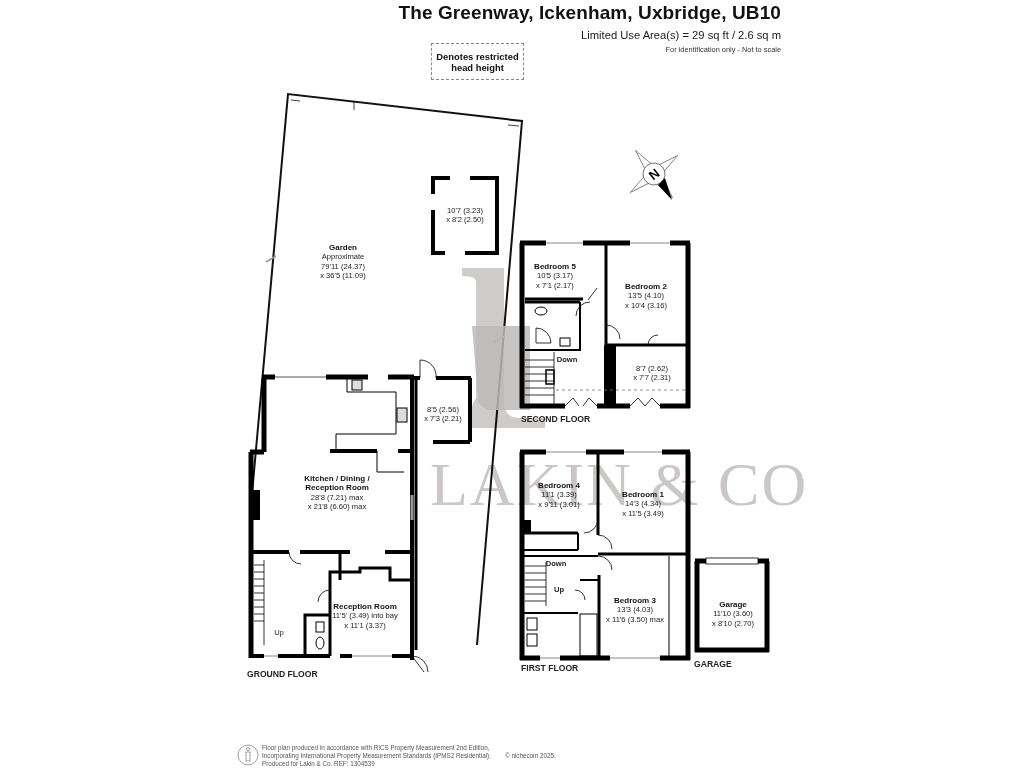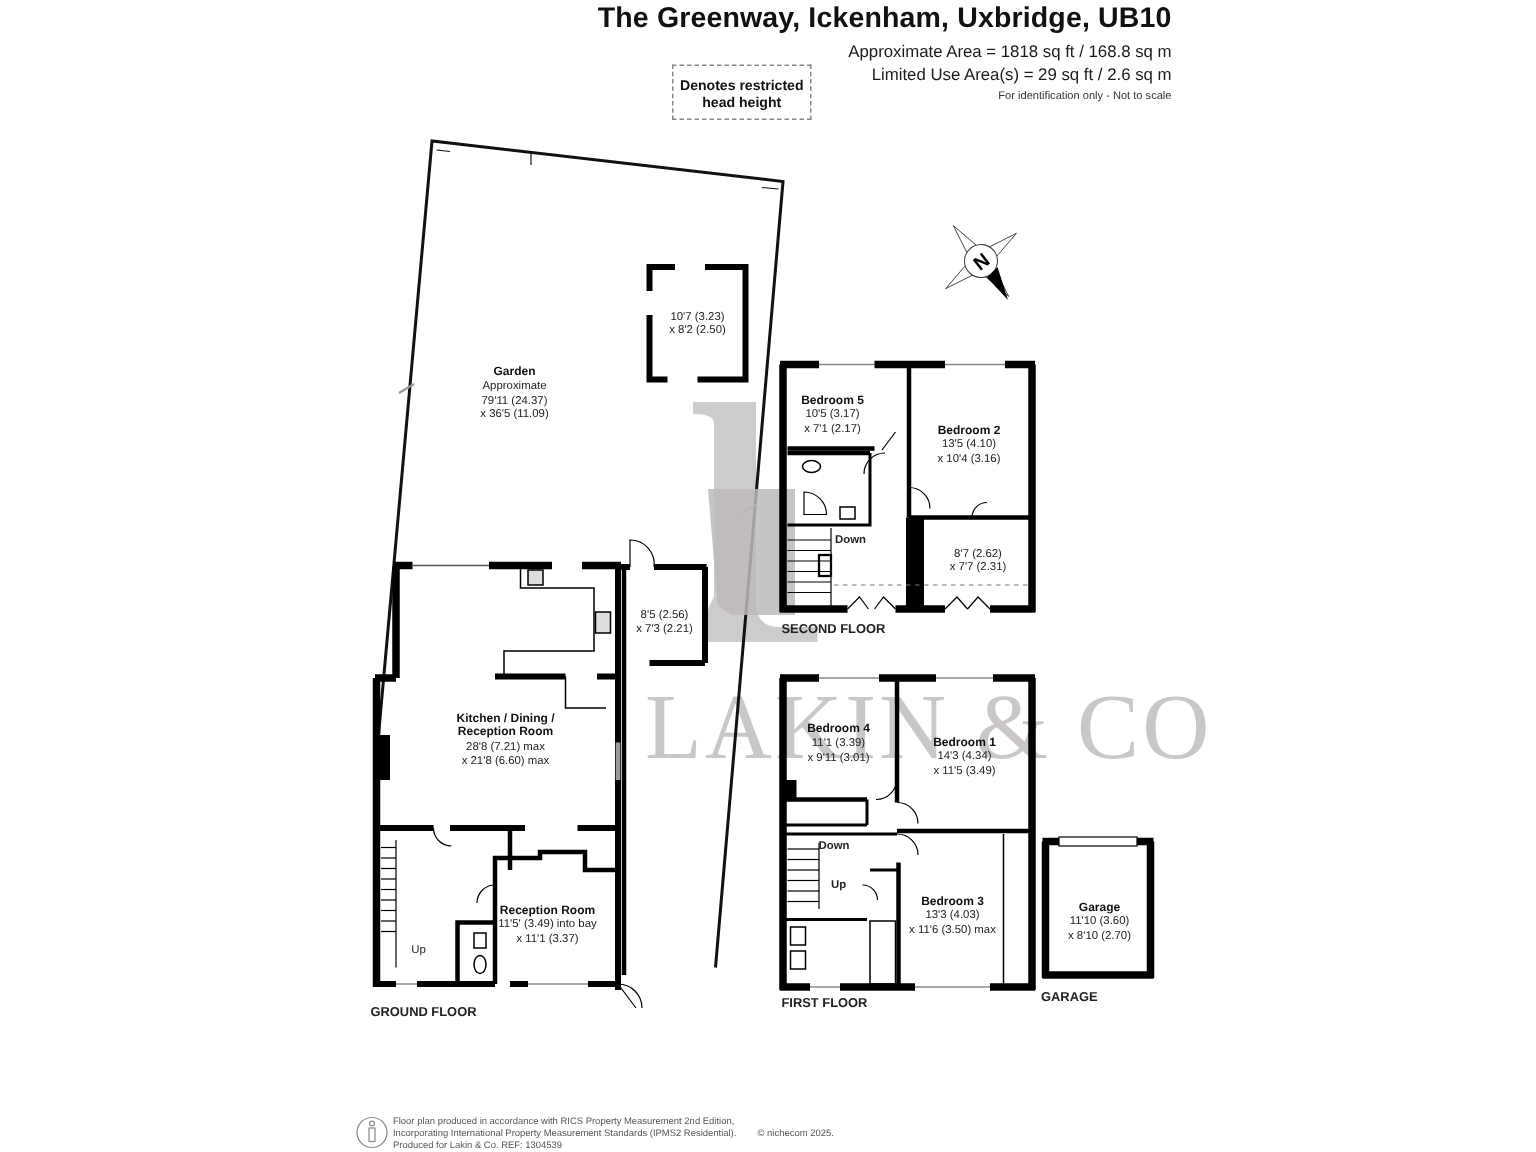--- a/index.html
+++ b/index.html
@@ -1,34 +1,33 @@
 <!DOCTYPE html>
 <html><head>
 <meta charset="utf-8">
 <style>
   html, body { margin:0; padding:0; background:#ffffff; }
   body { width:1024px; height:768px; position:relative; overflow:hidden; font-family:"Liberation Sans", sans-serif; color:#111; }
   .abs { position:absolute; }
   .title { right:243px; top:2px; font-size:19px; font-weight:bold; white-space:nowrap; letter-spacing:0.1px; }
   .areas { right:243px; top:28px; text-align:right; font-size:11.2px; line-height:14.6px; color:#1a1a1a; }
   .areas .note { font-size:7.4px; line-height:14px; color:#333; }
-  .legend-box { left:448px; top:43px; width:93px; height:37px; border:1px dashed #888; box-sizing:border-box; display:flex; align-items:center; justify-content:center; text-align:center; font-size:9.4px; font-weight:bold; line-height:11px; }
+  .legend-box { left:431px; top:43px; width:93px; height:37px; border:1px dashed #888; box-sizing:border-box; display:flex; align-items:center; justify-content:center; text-align:center; font-size:9.4px; font-weight:bold; line-height:11px; }
   .lbl { position:absolute; text-align:center; font-size:7.6px; line-height:9.4px; color:#222; white-space:nowrap; transform:translateX(-50%); }
   .lbl b { font-size:8px; color:#111; }
   .floor-lbl { position:absolute; font-size:8.6px; font-weight:bold; color:#222; white-space:nowrap; }
   .footer { left:262px; top:744px; font-size:6.3px; line-height:7.8px; color:#555; }
   .footer-right { left:505px; top:752px; font-size:6.3px; color:#555; }
   svg { position:absolute; left:0; top:0; }
 </style>
 </head>
 <body>
 
 <div class="abs title">The Greenway, Ickenham, Uxbridge, UB10</div>
 <div class="abs areas">
-  <div>Approximate Area = 1818 sq ft / 168.8 sq m</div>
   <div>Limited Use Area(s) = 29 sq ft / 2.6 sq m</div>
   <div class="note">For identification only - Not to scale</div>
 </div>
 
 <div class="abs legend-box">
   <div>
     <div>Denotes restricted</div>
     <div>head height</div>
   </div>
 </div>

